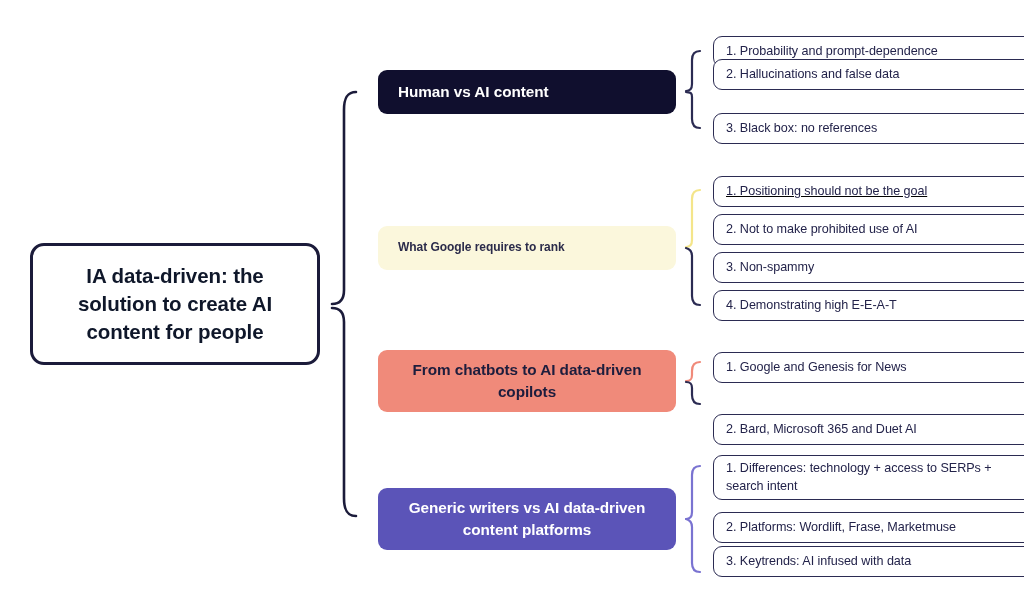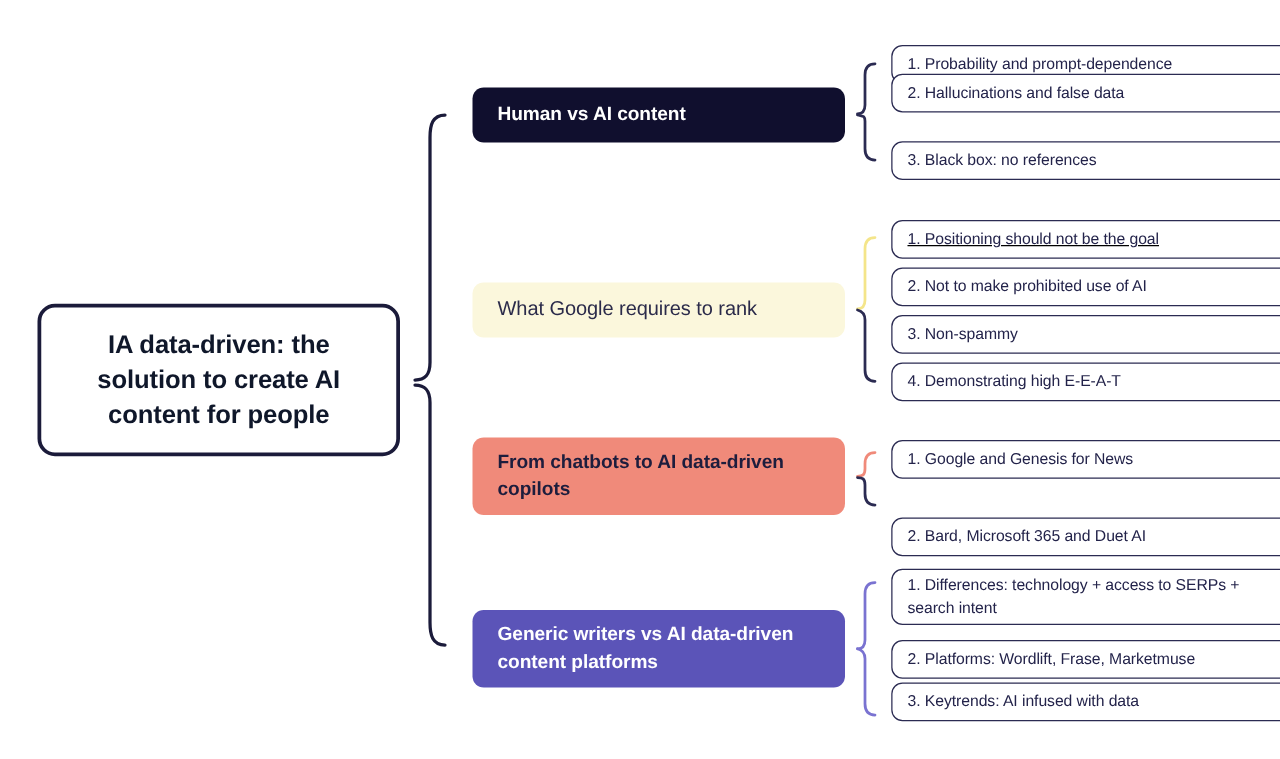--- a/index.html
+++ b/index.html
@@ -50,25 +50,26 @@
     border-radius: 9px;
     display: flex;
     align-items: center;
     padding: 0 20px;
   }
   .branch-node .branch-text {
     font-size: 15.3px;
     font-weight: bold;
     line-height: 1.42;
     letter-spacing: -0.05px;
+    text-align: center;
   }
   #branch-0 { top: 70px;  height: 44px; background: #100f2e; }
   #branch-0 .branch-text { color: #ffffff; }
   #branch-1 { top: 226px; height: 44px; background: #fbf7dc; }
-  #branch-1 .branch-text { color: #2b2b4a; font-weight: normal; font-size: 16px; }
+  #branch-1 .branch-text { color: #2b2b4a; font-weight: bold; font-size: 12px; }
   #branch-2 { top: 350px; height: 62px; background: #f08a7a; }
   #branch-2 .branch-text { color: #1d1d3d; }
   #branch-3 { top: 488px; height: 62px; background: #5b54b8; }
   #branch-3 .branch-text { color: #ffffff; }
 
   
   .leaf-node {
     position: absolute;
     left: 713px;
     width: 320px;

